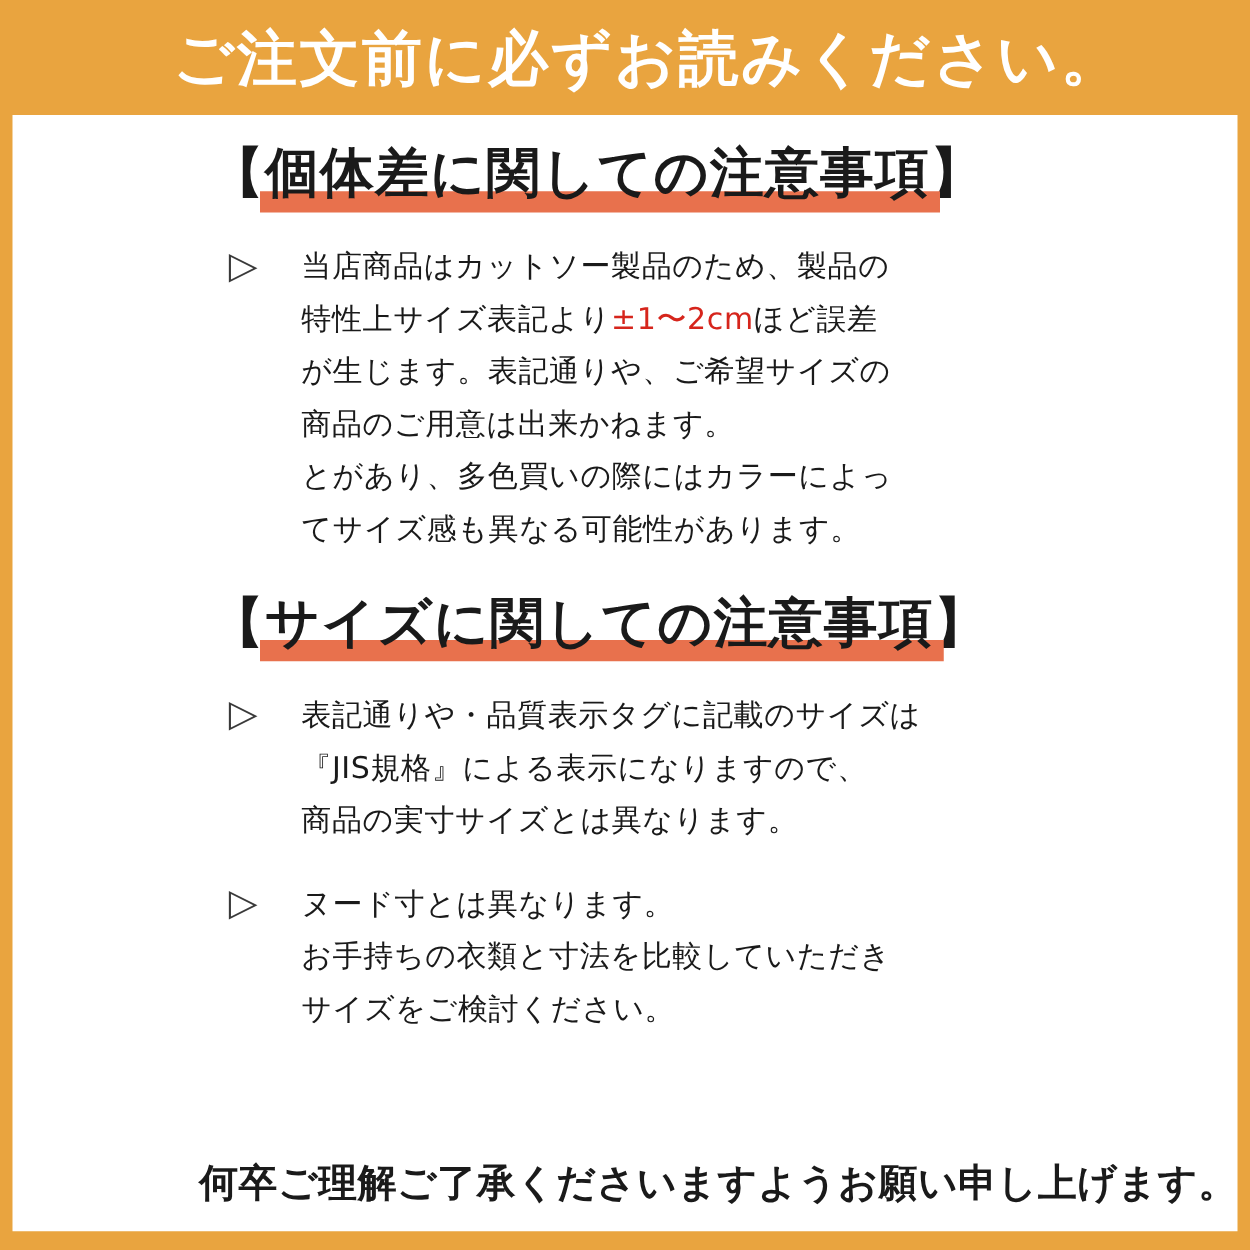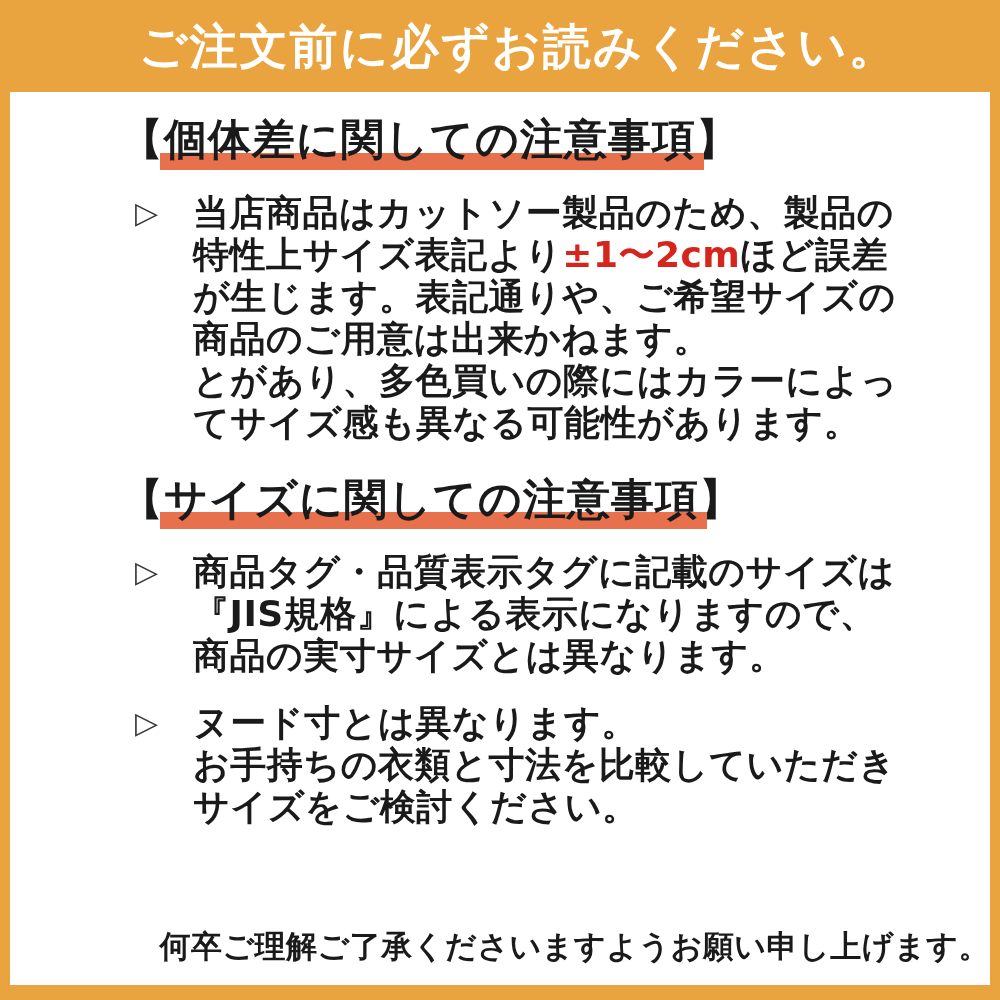--- a/index.html
+++ b/index.html
@@ -25,20 +25,21 @@
     font-size: 48px;
     font-weight: bold;
     letter-spacing: 2px;
     white-space: nowrap;
   }
   .body {
     position: absolute;
     top: 92px; left: 10px; right: 10px; bottom: 15px;
     background: var(--body-bg, #FFFFFF);
     overflow: hidden;
+    padding-left: 48px;
   }
   .section-heading {
     margin: 0;
     padding-left: 110px;
     font-size: 43px;
     font-weight: bold;
     letter-spacing: 1px;
     color: var(--text, #1A1A1A);
     white-space: nowrap;
     line-height: 1.2;
@@ -63,24 +64,24 @@
   .bullet.tight { margin-top: 25px; }
   .marker {
     flex: none;
     width: 58px;
     font-size: 30px;
     line-height: 42px;
     color: #3a3a3a;
     font-weight: normal;
   }
   .bullet-text {
-    font-size: 36px;
+    font-size: 24px;
     line-height: 42px;
     letter-spacing: 0.5px;
-    font-weight: 700;
+    font-weight: 400;
     color: var(--text, #1A1A1A);
   }
   .line { white-space: nowrap; }
   .em { color: var(--red, #D6251C); margin-top: 20px; }
   .footer-note {
     position: absolute;
     left: 0; right: 0; bottom: 17px;
     text-align: right;
     font-size: 31px;
     font-weight: bold;
@@ -112,21 +113,21 @@
         <div class="line">とがあり、多色買いの際にはカラーによっ</div>
         <div class="line">てサイズ感も異なる可能性があります。</div>
       </div>
     </div>
 
     <h2 class="section-heading second"><span>【</span><span class="hl">サイズに関しての注意事項</span><span>】</span></h2>
 
     <div class="bullet">
       <span class="marker">▷</span>
       <div class="bullet-text">
-        <div class="line">商品タグ・品質表示タグに記載のサイズは</div>
+        <div class="line">表記通りや・品質表示タグに記載のサイズは</div>
         <div class="line">『JIS規格』による表示になりますので、</div>
         <div class="line">商品の実寸サイズとは異なります。</div>
       </div>
     </div>
 
     <div class="bullet tight">
       <span class="marker">▷</span>
       <div class="bullet-text">
         <div class="line">ヌード寸とは異なります。</div>
         <div class="line">お手持ちの衣類と寸法を比較していただき</div>

